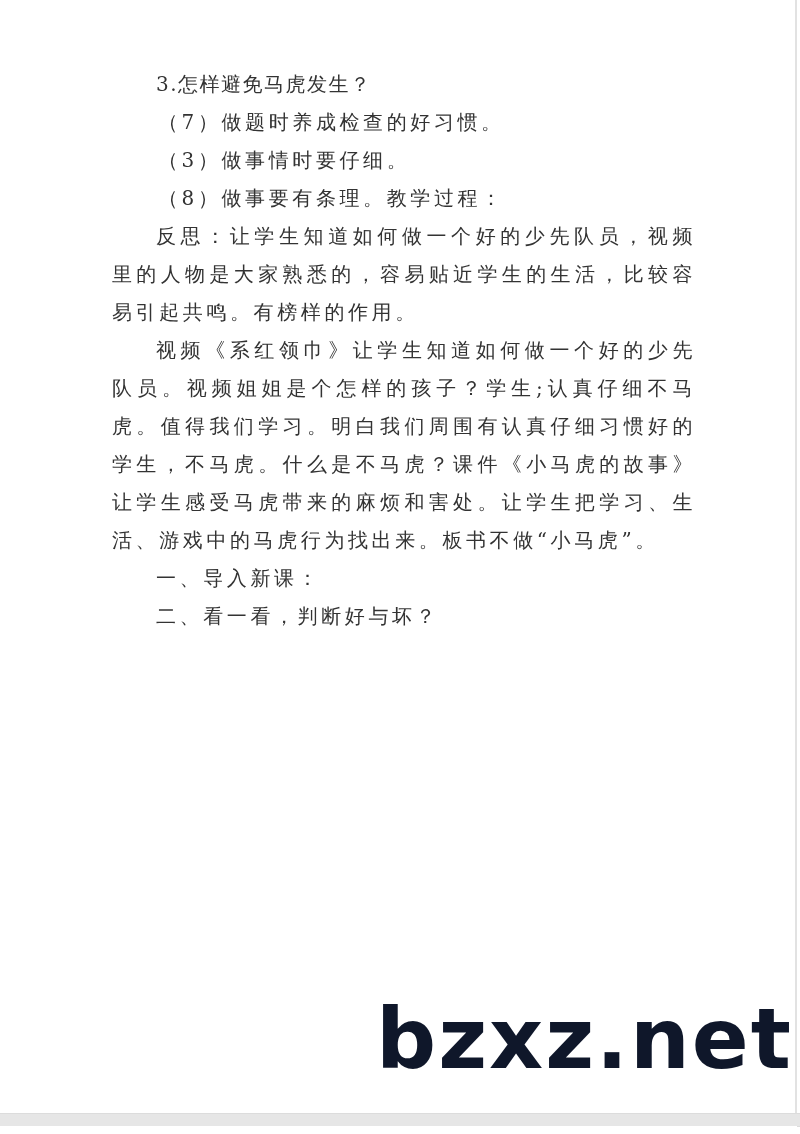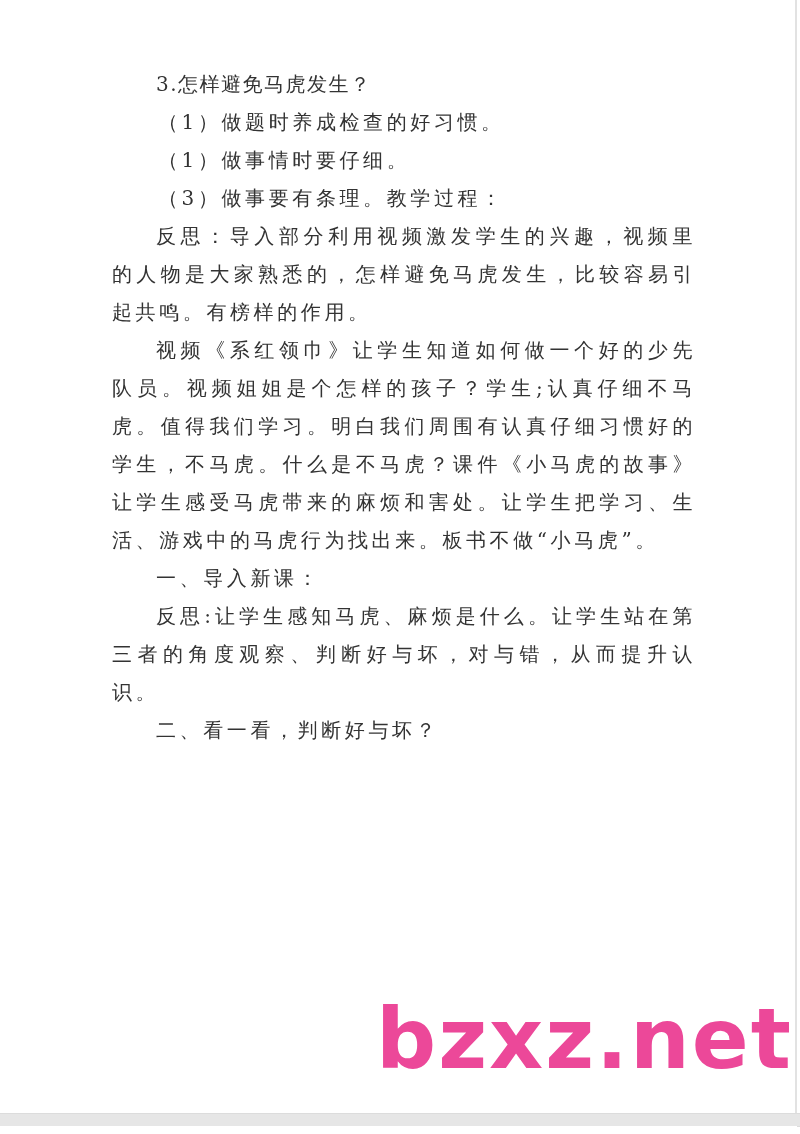--- a/index.html
+++ b/index.html
@@ -69,36 +69,35 @@
       text-indent: 44px;
     }
     .watermark {
       position: absolute;
       left: 376px;
       top: 990px;
       font-family: "DejaVu Sans", "Liberation Sans", sans-serif;
       font-weight: bold;
       font-size: 84px;
       letter-spacing: 2px;
-      color: #ec4899;
+      color: #0f172a;
       user-select: none;
       white-space: nowrap;
     }
   </style>
 </head>
 <body>
 
 <div class="page">
   <div class="content">
     <p class="heading-num">3.怎样避免马虎发生？</p>
-    <p class="item">（1）做题时养成检查的好习惯。</p>
-    <p class="item">（1）做事情时要仔细。</p>
-    <p class="item">（3）做事要有条理。教学过程：</p>
-    <p class="indent">反思：导入部分利用视频激发学生的兴趣，视频里的人物是大家熟悉的，怎样避免马虎发生，比较容易引起共鸣。有榜样的作用。</p>
+    <p class="item">（7）做题时养成检查的好习惯。</p>
+    <p class="item">（3）做事情时要仔细。</p>
+    <p class="item">（8）做事要有条理。教学过程：</p>
+    <p class="indent">反思：让学生知道如何做一个好的少先队员，视频里的人物是大家熟悉的，容易贴近学生的生活，比较容易引起共鸣。有榜样的作用。</p>
     <p class="indent">视频《系红领巾》让学生知道如何做一个好的少先队员。视频姐姐是个怎样的孩子？学生;认真仔细不马虎。值得我们学习。明白我们周围有认真仔细习惯好的学生，不马虎。什么是不马虎？课件《小马虎的故事》让学生感受马虎带来的麻烦和害处。让学生把学习、生活、游戏中的马虎行为找出来。板书不做“小马虎”。</p>
     <p class="indent">一、导入新课：</p>
-    <p class="indent">反思:让学生感知马虎、麻烦是什么。让学生站在第三者的角度观察、判断好与坏，对与错，从而提升认识。</p>
     <p class="indent">二、看一看，判断好与坏？</p>
   </div>
   <div class="watermark">bzxz.net</div>
 </div>
 <div class="page-gap"></div>
 <div class="next-page"></div>
 
 </body></html>

